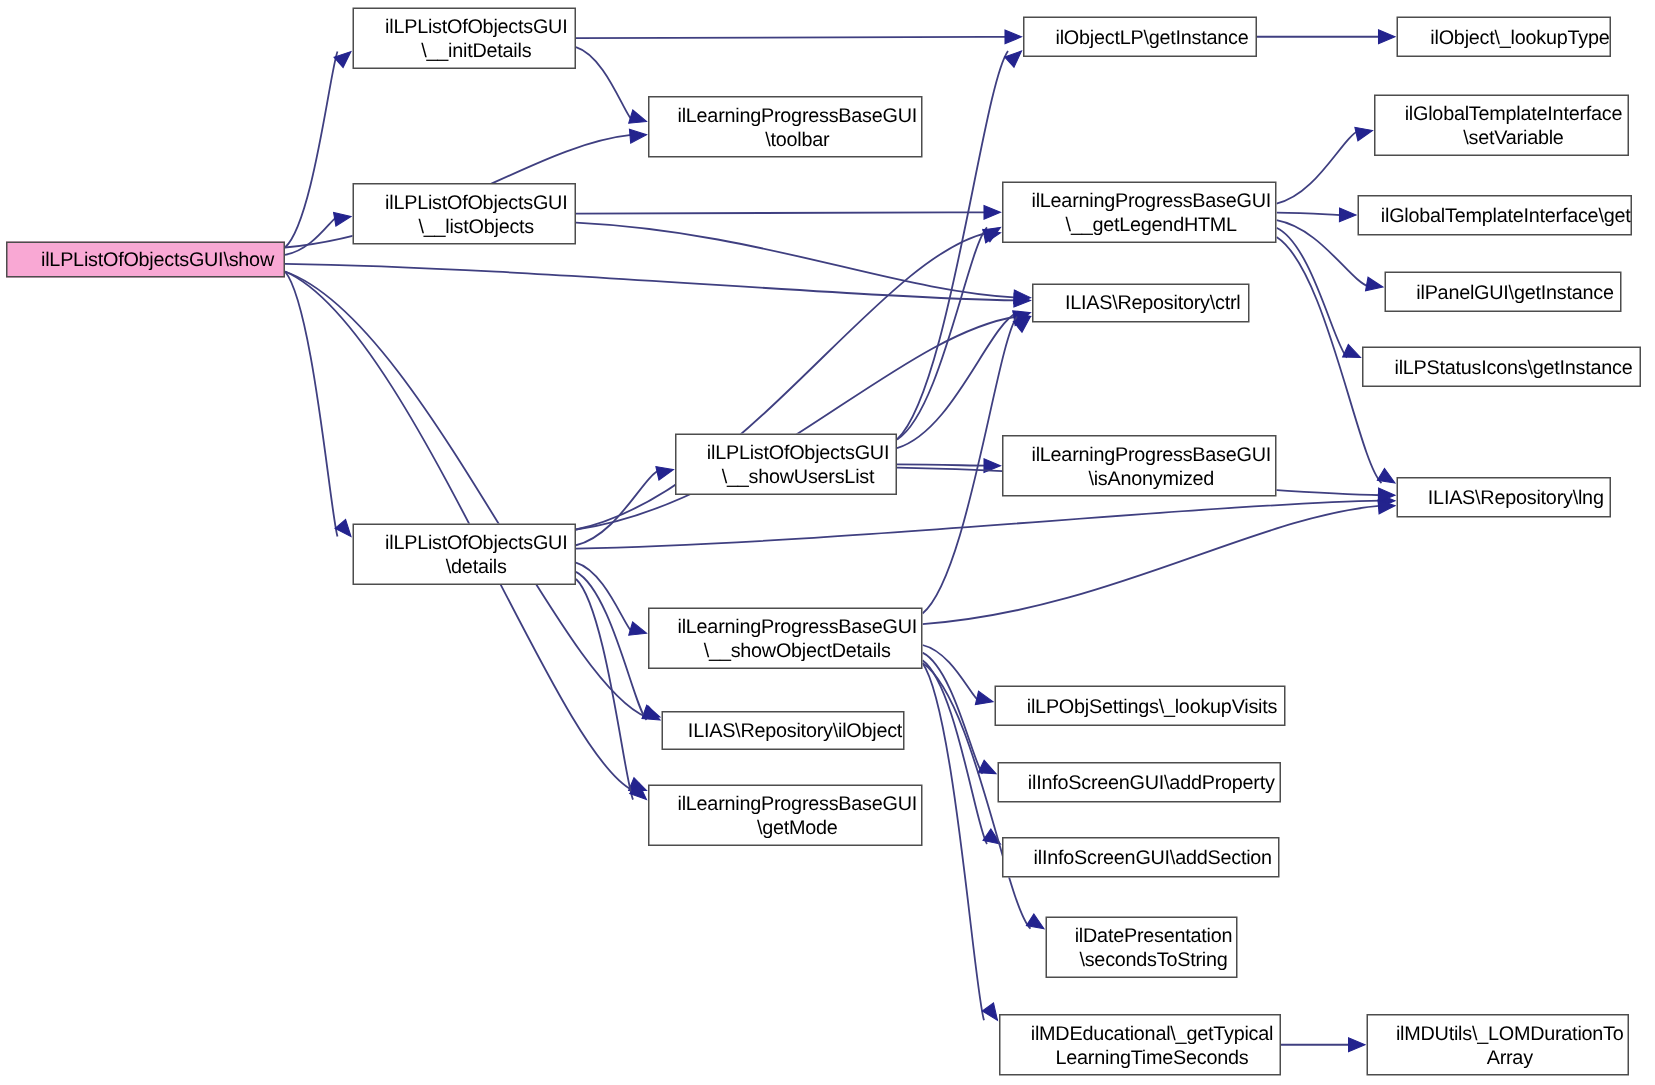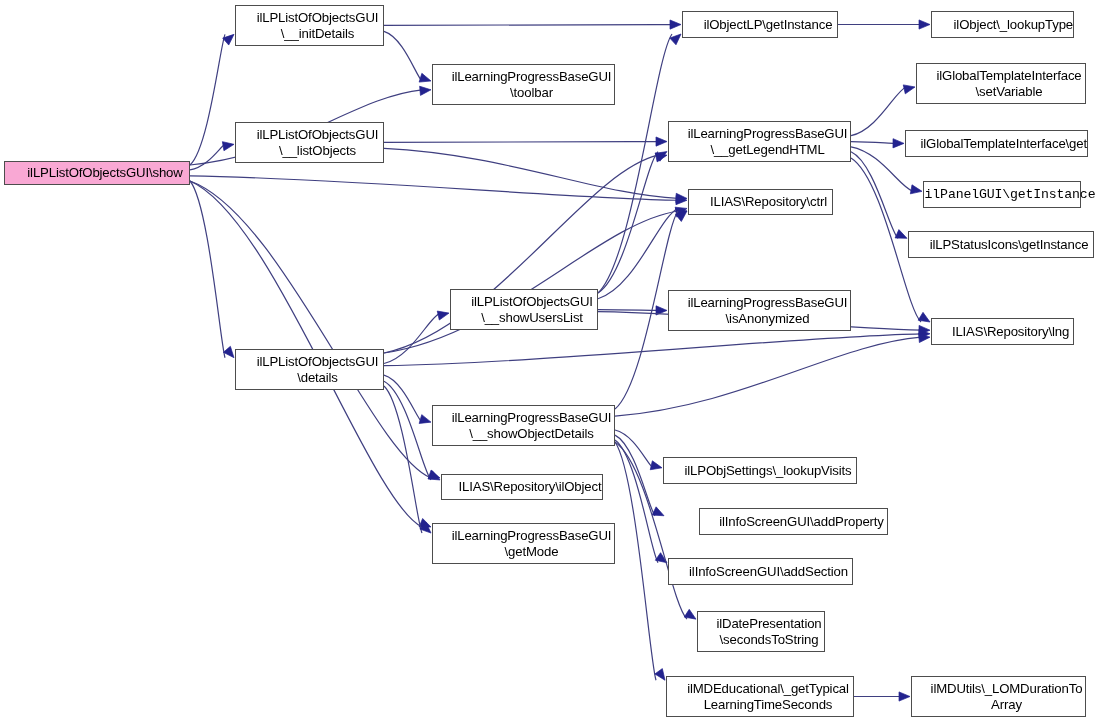--- a/index.html
+++ b/index.html
@@ -141,30 +141,30 @@
   <div id="node-layer">
       <div class="node root" style="left: 4px; top: 161px; width: 186px; height: 24px;"><div><span>ilLPListOfObjectsGUI\show</span></div></div>
       <div class="node" style="left: 235px; top: 5px; width: 149px; height: 41px;"><div><span>ilLPListOfObjectsGUI</span><span>\__initDetails</span></div></div>
       <div class="node" style="left: 432px; top: 64px; width: 183px; height: 41px;"><div><span>ilLearningProgressBaseGUI</span><span>\toolbar</span></div></div>
       <div class="node" style="left: 235px; top: 122px; width: 149px; height: 41px;"><div><span>ilLPListOfObjectsGUI</span><span>\__listObjects</span></div></div>
       <div class="node" style="left: 682px; top: 11px; width: 156px; height: 27px;"><div><span>ilObjectLP\getInstance</span></div></div>
       <div class="node" style="left: 931px; top: 11px; width: 143px; height: 27px; justify-content: flex-end;"><div><span>ilObject\_lookupType</span></div></div>
       <div class="node" style="left: 916px; top: 63px; width: 170px; height: 41px;"><div><span>ilGlobalTemplateInterface</span><span>\setVariable</span></div></div>
       <div class="node" style="left: 668px; top: 121px; width: 183px; height: 41px;"><div><span>ilLearningProgressBaseGUI</span><span>\__getLegendHTML</span></div></div>
       <div class="node" style="left: 905px; top: 130px; width: 183px; height: 27px; justify-content: flex-end;"><div><span>ilGlobalTemplateInterface\get</span></div></div>
-      <div class="node" style="left: 923px; top: 181px; width: 158px; height: 27px; font-family: Liberation Mono, monospace;"><div><span>ilPanelGUI\getInstance</span></div></div>
+      <div class="node" style="left: 923px; top: 181px; width: 158px; height: 27px;"><div><span>ilPanelGUI\getInstance</span></div></div>
       <div class="node" style="left: 688px; top: 189px; width: 145px; height: 26px;"><div><span>ILIAS\Repository\ctrl</span></div></div>
       <div class="node" style="left: 908px; top: 231px; width: 186px; height: 27px;"><div><span>ilLPStatusIcons\getInstance</span></div></div>
       <div class="node" style="left: 450px; top: 289px; width: 148px; height: 41px;"><div><span>ilLPListOfObjectsGUI</span><span>\__showUsersList</span></div></div>
       <div class="node" style="left: 668px; top: 290px; width: 183px; height: 41px;"><div><span>ilLearningProgressBaseGUI</span><span>\isAnonymized</span></div></div>
       <div class="node" style="left: 931px; top: 318px; width: 143px; height: 27px;"><div><span>ILIAS\Repository\lng</span></div></div>
       <div class="node" style="left: 235px; top: 349px; width: 149px; height: 41px;"><div><span>ilLPListOfObjectsGUI</span><span>\details</span></div></div>
       <div class="node" style="left: 432px; top: 405px; width: 183px; height: 41px;"><div><span>ilLearningProgressBaseGUI</span><span>\__showObjectDetails</span></div></div>
       <div class="node" style="left: 663px; top: 457px; width: 194px; height: 27px;"><div><span>ilLPObjSettings\_lookupVisits</span></div></div>
       <div class="node" style="left: 441px; top: 474px; width: 162px; height: 26px;"><div><span>ILIAS\Repository\ilObject</span></div></div>
-      <div class="node" style="left: 665px; top: 508px; width: 189px; height: 27px; margin-left: 34px;"><div><span>ilInfoScreenGUI\addProperty</span></div></div>
+      <div class="node" style="left: 665px; top: 508px; width: 189px; height: 27px;"><div><span>ilInfoScreenGUI\addProperty</span></div></div>
       <div class="node" style="left: 432px; top: 523px; width: 183px; height: 41px;"><div><span>ilLearningProgressBaseGUI</span><span>\getMode</span></div></div>
       <div class="node" style="left: 668px; top: 558px; width: 185px; height: 27px;"><div><span>ilInfoScreenGUI\addSection</span></div></div>
       <div class="node" style="left: 697px; top: 611px; width: 128px; height: 41px;"><div><span>ilDatePresentation</span><span>\secondsToString</span></div></div>
       <div class="node" style="left: 666px; top: 676px; width: 188px; height: 41px;"><div><span>ilMDEducational\_getTypical</span><span>LearningTimeSeconds</span></div></div>
       <div class="node" style="left: 911px; top: 676px; width: 175px; height: 41px;"><div><span>ilMDUtils\_LOMDurationTo</span><span>Array</span></div></div>
     </div>
 </div>
 
 </body></html>

